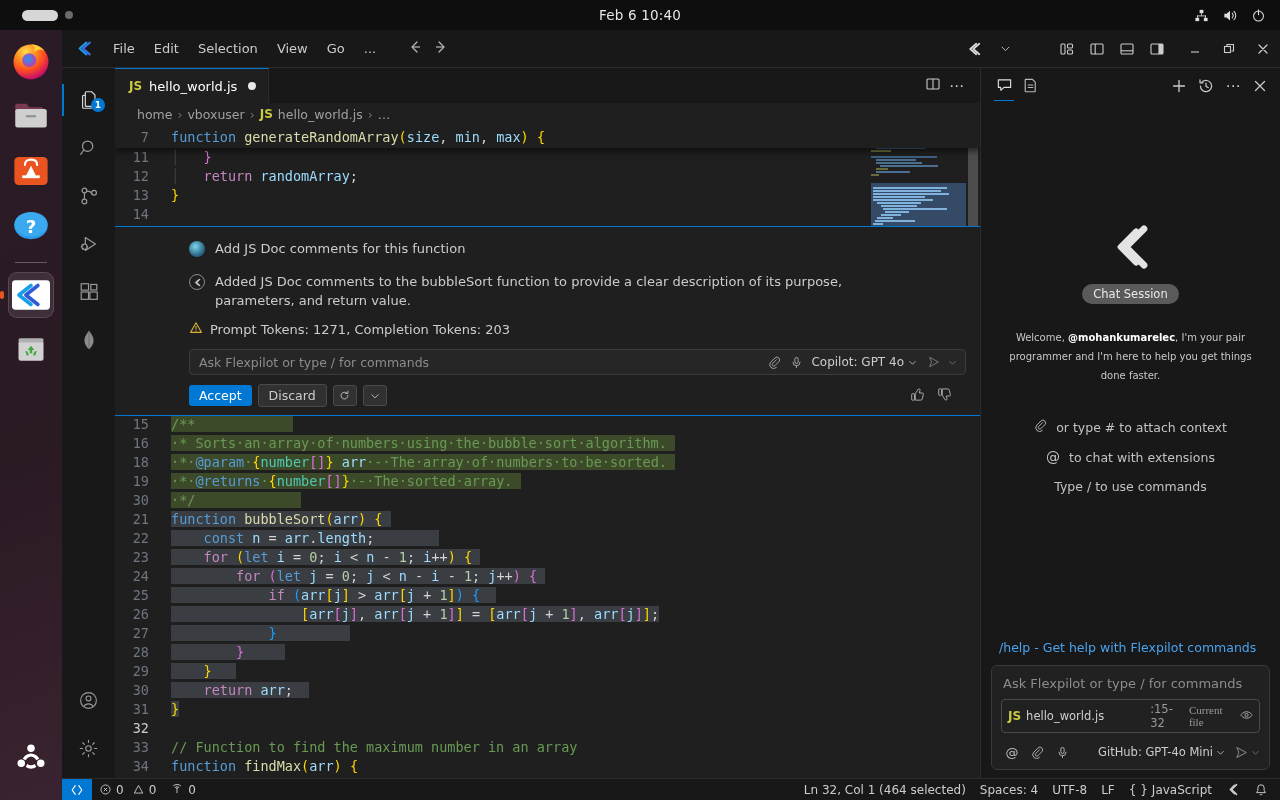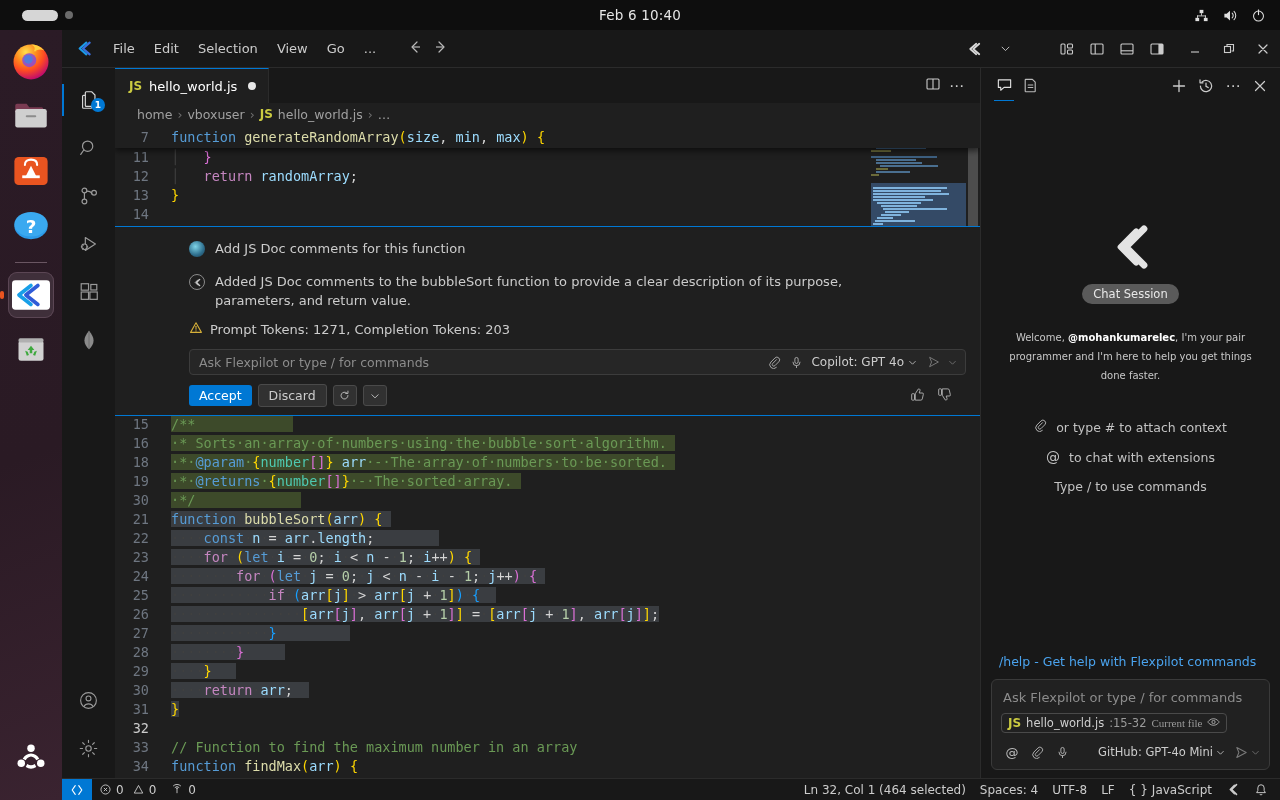--- a/index.html
+++ b/index.html
@@ -178,21 +178,21 @@
   #cp-welcome { margin-top:24px; text-align:center; font-size:10px; color:#c8c8c8; line-height:19px; }
   #cp-welcome b { color:#ffffff; }
   .cp-hint { display:flex; align-items:center; gap:9px; font-size:12.5px; color:#c2c2c2; margin-top:14px; align-self:center; }
   #cp-hints { margin-top:20px; display:flex; flex-direction:column; align-items:flex-start; }
   #cp-help { margin-top:auto; align-self:flex-start; font-size:12.5px; color:#4aa3ee; padding-bottom:10px; }
 
   #cp-inputbox { margin:0 10px 8px 10px; background:#212121; border:1px solid #3a3a3a; border-radius:6px; padding:8px 9px 6px 9px; }
   #cp-inputph { font-size:13px; color:#8c8c8c; padding:2px 2px 8px 2px; }
   #cp-chip { display:inline-flex; align-items:center; gap:5px; border:1px solid #4a4a4a;
     border-radius:4px; padding:2px 6px; font-size:11.5px; color:#cfcfcf; }
-  #cp-chip .rng { color:#9a9a9a; }
+  #cp-chip .rng { color:#9a9a9a;margin-left:41px; }
   #cp-chip .cur { color:#9a9a9a; font-size:11px;font-family:Liberation Serif, serif; }
   #cp-inputbar { display:flex; align-items:center; gap:3px; margin-top:8px; }
   .cp-ibtn { width:22px; height:22px; display:flex; align-items:center; justify-content:center; color:#bdbdbd; font-size:13px; }
   #cp-model { margin-left:auto; font-size:11.5px; color:#cccccc; display:flex; align-items:center; gap:3px; }
   #cp-send { display:flex; align-items:center; gap:2px; color:#7a7a7a; margin-left:6px; }
 
   
   #statusbar { height:22px; background:#181818; display:flex; align-items:center;
     font-size:12px; color:#cccccc; border-top:1px solid #2b2b2b; }
   #sb-remote { background:#0078d4; color:#fff; height:22px; display:flex; align-items:center;

